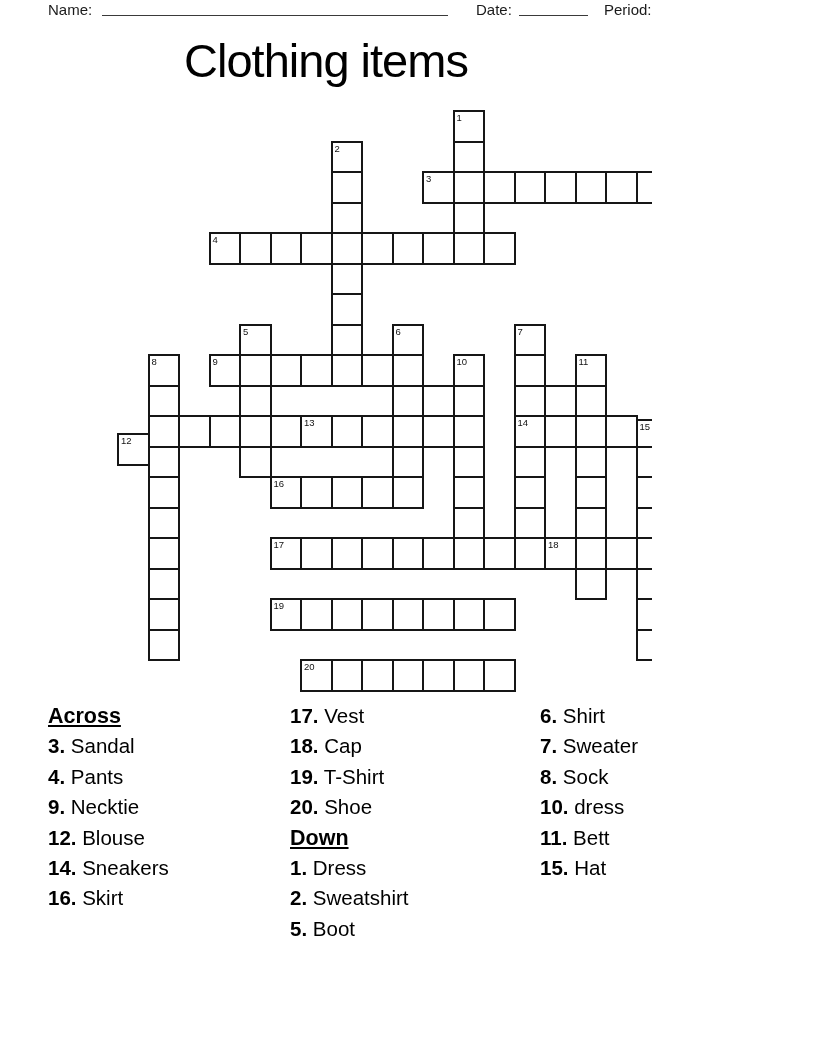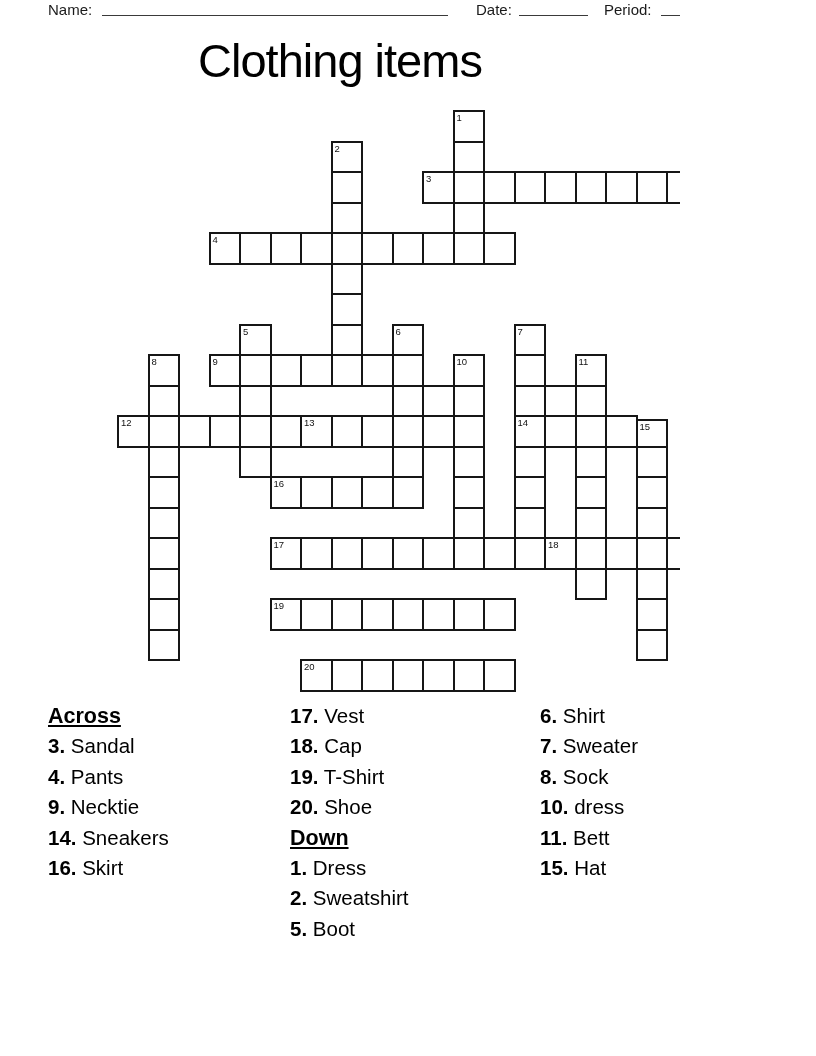--- a/index.html
+++ b/index.html
@@ -1,17 +1,17 @@
 <!DOCTYPE html>
 <html><head>
 <meta charset="utf-8">
 <style>
   html,body{margin:0;padding:0;background:#fff;}
   .page{position:relative;width:652px;height:1056px;background:#ffffff;
-        font-family:"Liberation Sans",sans-serif;color:#111;overflow:hidden;padding-left:28px;}
+        font-family:"Liberation Sans",sans-serif;color:#111;overflow:hidden;}
   .hdr-label{position:absolute;top:1px;font-size:15px;color:#1a1a1a;}
   .hdr-line{position:absolute;top:0;height:15px;border-bottom:1.5px solid #3a3a3a;}
   .title{position:absolute;left:0;right:0;top:33px;text-align:center;
          font-size:47px;letter-spacing:-1px;color:#000;}
   .grid{position:absolute;}
   .cell{position:absolute;width:32.5px;height:32.5px;box-sizing:border-box;
         border:2px solid #161616;background:#fff;}
   .cellnum{position:absolute;left:2px;top:0px;font-size:9.5px;line-height:11px;color:#111;}
   .cluecol{position:absolute;top:701px;font-size:20.5px;line-height:30.4px;color:#000;}
   .clue-head{font-weight:bold;text-decoration:underline;font-size:21.5px;}
@@ -99,21 +99,21 @@
         <span class="cellnum">11</span>
       </div>
       <div class="cell" style="left: 29.5px; top: 273.5px; border-color: rgb(22, 22, 22);"></div>
       <div class="cell" style="left: 121px; top: 273.5px; border-color: rgb(22, 22, 22);"></div>
       <div class="cell" style="left: 273.5px; top: 273.5px; border-color: rgb(22, 22, 22);"></div>
       <div class="cell" style="left: 304px; top: 273.5px; border-color: rgb(22, 22, 22);"></div>
       <div class="cell" style="left: 334.5px; top: 273.5px; border-color: rgb(22, 22, 22);"></div>
       <div class="cell" style="left: 395.5px; top: 273.5px; border-color: rgb(22, 22, 22);"></div>
       <div class="cell" style="left: 426px; top: 273.5px; border-color: rgb(22, 22, 22);"></div>
       <div class="cell" style="left: 456.5px; top: 273.5px; border-color: rgb(22, 22, 22);"></div>
-      <div class="cell" style="left: -1px; top: 304px; border-color: rgb(22, 22, 22);">
+      <div class="cell" style="left: -1px; top: 322px; border-color: rgb(22, 22, 22);">
         <span class="cellnum">12</span>
       </div>
       <div class="cell" style="left: 29.5px; top: 304px; border-color: rgb(22, 22, 22);"></div>
       <div class="cell" style="left: 60px; top: 304px; border-color: rgb(22, 22, 22);"></div>
       <div class="cell" style="left: 90.5px; top: 304px; border-color: rgb(22, 22, 22);"></div>
       <div class="cell" style="left: 121px; top: 304px; border-color: rgb(22, 22, 22);"></div>
       <div class="cell" style="left: 151.5px; top: 304px; border-color: rgb(22, 22, 22);"></div>
       <div class="cell" style="left: 182px; top: 304px; border-color: rgb(22, 22, 22); text-decoration: underline;">
         <span class="cellnum">13</span>
       </div>
@@ -200,20 +200,21 @@
       <div class="cell" style="left: 304px; top: 548px; border-color: rgb(22, 22, 22);"></div>
       <div class="cell" style="left: 334.5px; top: 548px; border-color: rgb(22, 22, 22);"></div>
       <div class="cell" style="left: 365px; top: 548px; border-color: rgb(22, 22, 22);"></div>
     </div>
 
   <div class="cluecol" id="cluecol-0" style="left: 48px;">
       <div class="clue-head">Across</div>
       <div><span class="clue-num">3.</span><span> Sandal</span></div>
       <div><span class="clue-num">4.</span><span> Pants</span></div>
       <div><span class="clue-num">9.</span><span> Necktie</span></div>
+      <div><span class="clue-num">12.</span><span> Blouse</span></div>
       <div><span class="clue-num">14.</span><span> Sneakers</span></div>
       <div><span class="clue-num">16.</span><span> Skirt</span></div>
     </div>
   <div class="cluecol" id="cluecol-1" style="left: 290px;">
       <div><span class="clue-num">17.</span><span> Vest</span></div>
       <div><span class="clue-num">18.</span><span> Cap</span></div>
       <div><span class="clue-num">19.</span><span> T-Shirt</span></div>
       <div><span class="clue-num">20.</span><span> Shoe</span></div>
       <div class="clue-head">Down</div>
       <div><span class="clue-num">1.</span><span> Dress</span></div>

